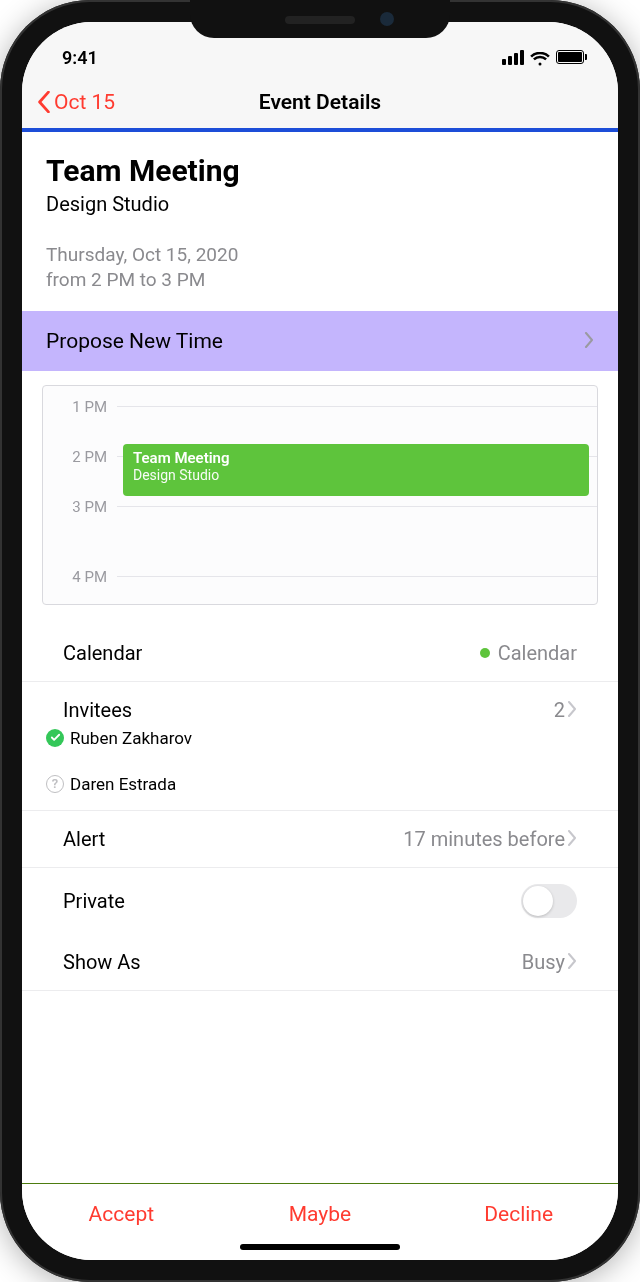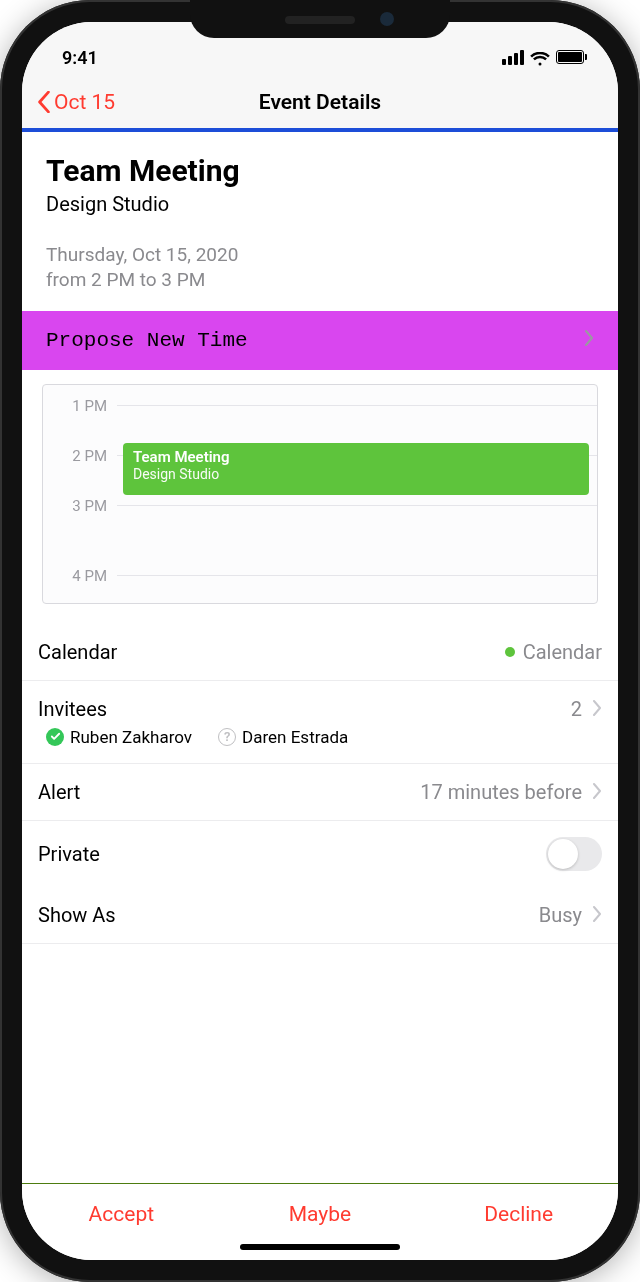--- a/index.html
+++ b/index.html
@@ -137,27 +137,26 @@
     overflow:hidden;
     background:#fff;
   }
 
   .event-header { padding: 22px 24px 18px; }
   .event-title { font-size:30px; font-weight:700; line-height:1.15; }
   .event-loc { font-size:20px; margin-top:3px; }
   .event-date { font-size:19px; color:#8a8a8e; margin-top:26px; line-height:1.35; }
 
   .propose-row {
-    background:#d946ef;
+    background:#c4b5fd;
     padding: 18px 24px;
     display:flex;
     justify-content:space-between;
     align-items:center;
     font-size:21px;
-    font-family:Liberation Mono, monospace;
   }
 
   .timeline-wrap { padding: 14px 20px 0; }
   .timeline-box {
     border:1px solid #d9d9de;
     border-radius:4px;
     position:relative;
     height:220px;
     background:#fcfcfd;
     overflow:hidden;
@@ -188,24 +187,24 @@
     font-size:15px;
     line-height:1.2;
   }
   .tl-event .t { font-weight:600; }
   .tl-event .s { font-size:14px; opacity:0.95; }
 
   .list { margin-top:20px; }
   .list-row {
     display:flex;
     align-items:center;
-    padding: 16px 16px;
+    padding: 16px 41px;
     border-bottom:1px solid #ececee;
     font-size:20px;
-    gap:10px;
+    gap:2px;
   }
   .list-row.tight-below { padding-bottom:6px; border-bottom:none; }
   .list-row .label { flex:1; }
   .list-row .value { color:#8a8a8e; display:flex; align-items:center; gap:8px; }
   .green-dot { width:10px; height:10px; background:#5ec43c; border-radius:50%; display:inline-block; }
 
   .avatar {
     width:48px; height:48px; border-radius:50%;
     background: radial-gradient(circle at 35% 30%, #f3d2a8 0 22%, transparent 23%),
                 linear-gradient(135deg,#d8392b 55%, #c33 100%),
@@ -223,20 +222,21 @@
   .inv-text { flex:1; display:flex; flex-direction:column; }
   .inv-text .from { color:#8a8a8e; font-size:18px; }
   .inv-text .name { font-weight:600; font-size:20px; }
 
   .invitee-sub {
     display:flex;
     padding: 0 24px 16px;
     border-bottom:1px solid #ececee;
     font-size:17px;
     gap:26px;
+    flex-direction:column;
   }
   .invitee-sub .inv { display:flex; align-items:center; gap:6px; }
   .check-icon {
     width:18px; height:18px; border-radius:50%;
     background:#34c759; display:flex; align-items:center; justify-content:center;
   }
   .check-icon svg { width:11px; height:11px; }
   .qmark-icon {
     width:18px; height:18px; border-radius:50%;
     border:1.5px solid #bfbfc2; color:#bfbfc2;

